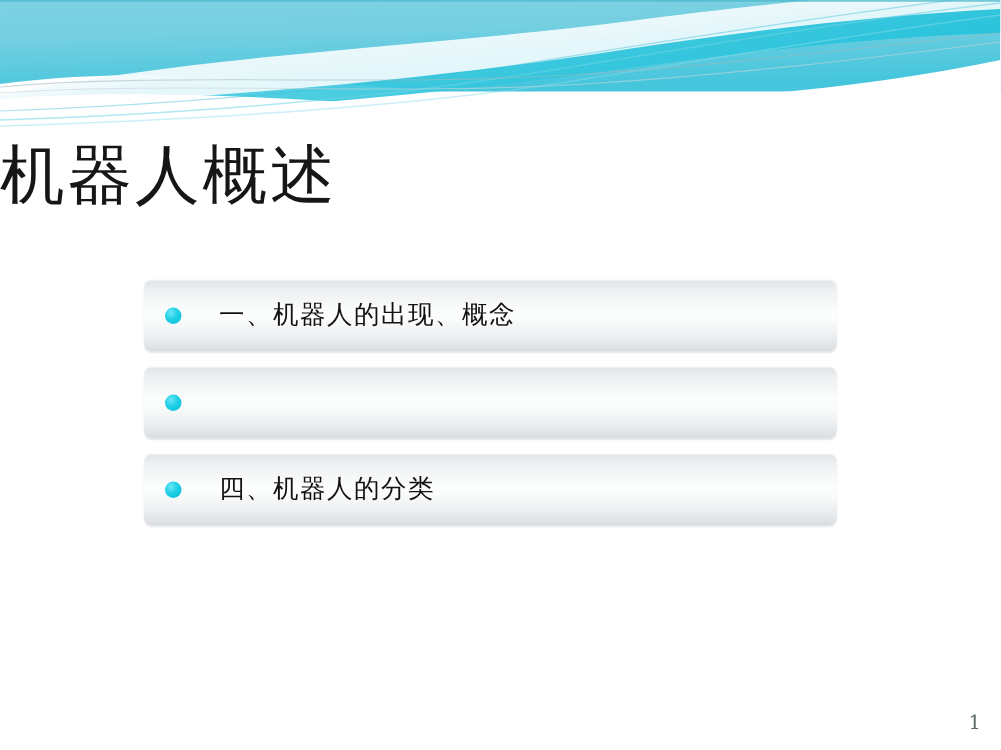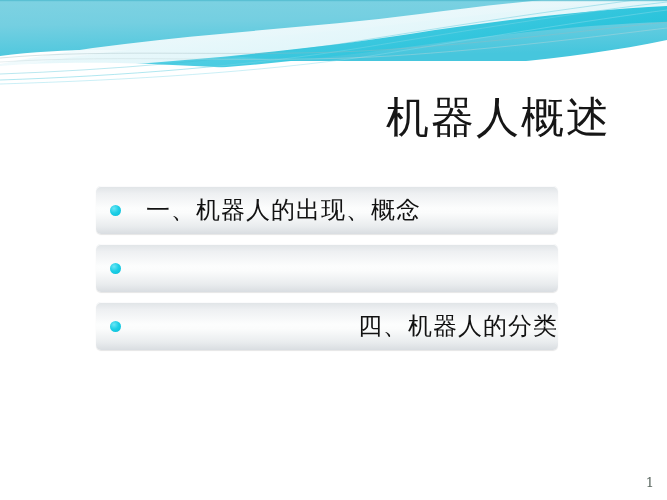--- a/index.html
+++ b/index.html
@@ -36,21 +36,21 @@
     width: 667px;
     height: 86px;
   }
 
   
   .title {
     position: absolute;
     top: 88px;
     left: 0;
     width: 611px;
-    text-align: right;
+    text-align: left;
     font-family: "DejaVu Serif", "Liberation Serif", serif;
     font-size: 43px;
     line-height: 58px;
     letter-spacing: 2px;
     color: #161616;
     white-space: nowrap;
   }
 
   
   .bullet-list {
@@ -73,33 +73,32 @@
         #d9dde1 100%);
     box-shadow: 0 1px 1px rgba(0,0,0,0.10),
                 inset 0 1px 0 rgba(255,255,255,0.85);
     display: flex;
     align-items: center;
     box-sizing: border-box;
     padding-left: 14px;
   }
   .bullet-row:last-child {
     margin-bottom: 0;
-    justify-content: space-between;
   }
   .bullet-dot {
     width: 11px;
     height: 11px;
     border-radius: 50%;
     background: radial-gradient(circle at 36% 32%, #6ae6f6 0%, #1ecfe6 45%, #05bcd6 100%);
     flex: 0 0 auto;
     margin-right: 25px;
   }
   .bullet-text {
     font-family: "DejaVu Serif", "Liberation Serif", serif;
-    font-size: 24px;
+    font-size: 17px;
     line-height: 28px;
     color: #121212;
     letter-spacing: 1px;
     white-space: nowrap;
   }
 
   
   .page-number {
     position: absolute;
     right: 13px;

